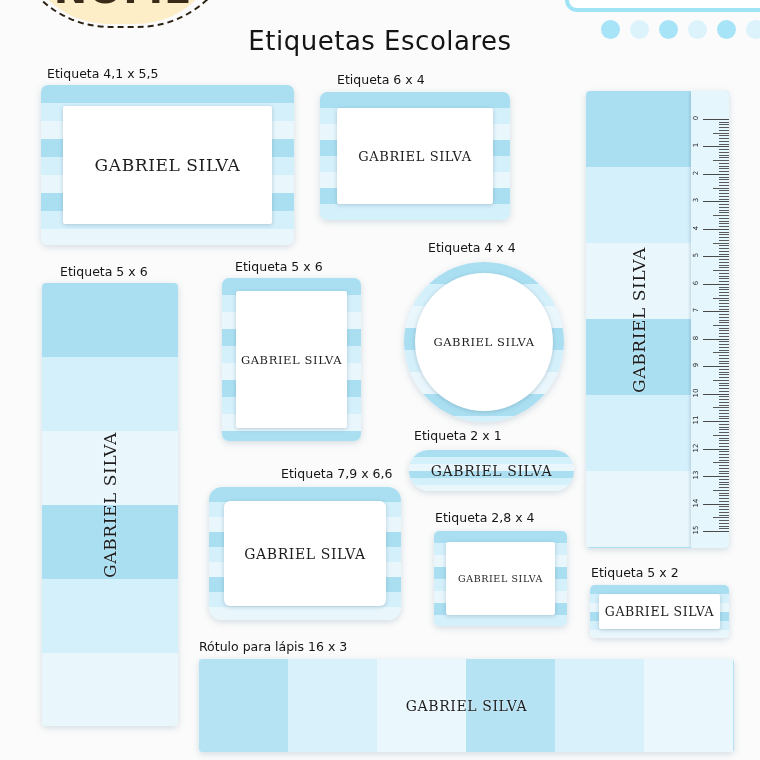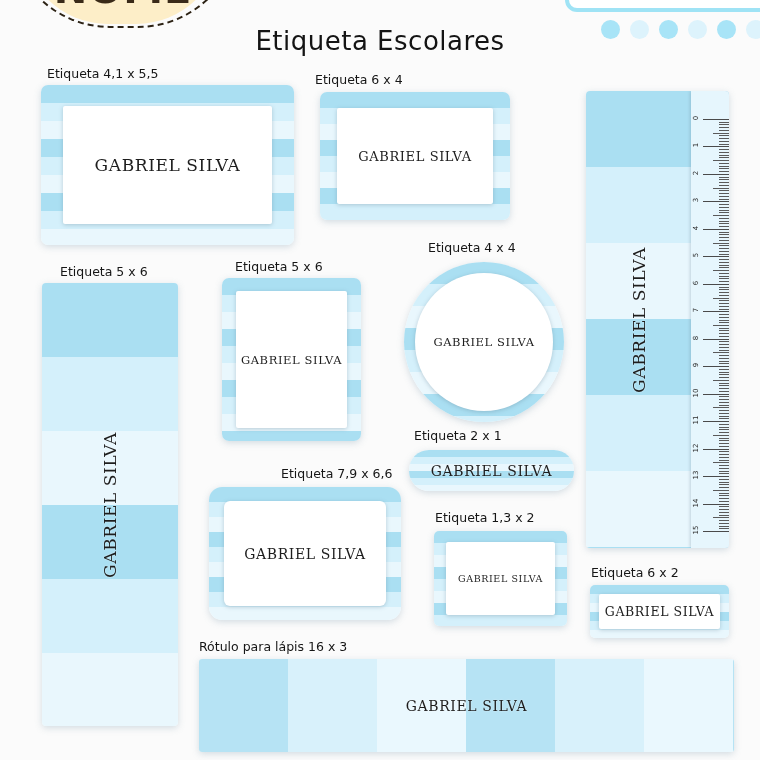--- a/index.html
+++ b/index.html
@@ -102,31 +102,31 @@
   <div class="tr-bar"></div>
   <div class="tr-dots">
     <i style="background: rgb(168, 228, 247);"></i>
     <i style="background: rgb(221, 243, 252);"></i>
     <i style="background: rgb(168, 228, 247);"></i>
     <i style="background: rgb(221, 243, 252);"></i>
     <i style="background: rgb(168, 228, 247);"></i>
     <i style="background: rgb(221, 243, 252);"></i>
   </div>
 
-  <div class="page-title">Etiqueta Escolares</div>
+  <div class="page-title">Etiquetas Escolares</div>
 
   <div class="cap" style="left:47px;top:66px;">Etiqueta 4,1 x 5,5</div>
   <div class="card" style="left:41px;top:85px;width:253px;height:160px;border-radius:7px;">
     <div class="stripesH" style="--s:18px;"></div>
     <div class="inner" style="left:22px;top:21px;right:22px;bottom:21px;border-radius:2px;">
       <span class="nm" style="font-size:17px;">GABRIEL SILVA</span>
     </div>
   </div>
 
-  <div class="cap" style="left:315px;top:72px;">Etiqueta 6 x 4</div>
+  <div class="cap" style="left:337px;top:72px;">Etiqueta 6 x 4</div>
   <div class="card" style="left:320px;top:92px;width:190px;height:128px;border-radius:7px;">
     <div class="stripesH" style="--s:16px;"></div>
     <div class="inner" style="left:17px;top:16px;right:17px;bottom:16px;border-radius:2px;">
       <span class="nm" style="font-size:13px;">GABRIEL SILVA</span>
     </div>
   </div>
 
   <div class="cap" style="left:60px;top:264px;">Etiqueta 5 x 6</div>
   <div class="card" style="left:42px;top:283px;width:136px;height:443px;border-radius:4px;">
     <div class="stripesH" style="--s:74px;"></div>
@@ -160,29 +160,29 @@
   </div>
 
   <div class="cap" style="left:281px;top:466px;">Etiqueta 7,9 x 6,6</div>
   <div class="card" style="left:209px;top:487px;width:192px;height:133px;border-radius:13px;">
     <div class="stripesH" style="--s:15px;"></div>
     <div class="inner" style="left:15px;top:14px;right:15px;bottom:14px;border-radius:6px;">
       <span class="nm" style="font-size:14px;">GABRIEL SILVA</span>
     </div>
   </div>
 
-  <div class="cap" style="left:435px;top:510px;">Etiqueta 1,3 x 2</div>
+  <div class="cap" style="left:435px;top:510px;">Etiqueta 2,8 x 4</div>
   <div class="card" style="left:434px;top:531px;width:133px;height:95px;border-radius:5px;">
     <div class="stripesH" style="--s:12px;"></div>
     <div class="inner" style="left:12px;top:11px;right:12px;bottom:11px;border-radius:2px;">
       <span class="nm" style="font-size:9.5px;">GABRIEL SILVA</span>
     </div>
   </div>
 
-  <div class="cap" style="left:591px;top:565px;">Etiqueta 6 x 2</div>
+  <div class="cap" style="left:591px;top:565px;">Etiqueta 5 x 2</div>
   <div class="card" style="left:590px;top:585px;width:139px;height:53px;border-radius:5px;">
     <div class="stripesH" style="--s:9px;"></div>
     <div class="inner" style="left:9px;top:9px;right:9px;bottom:9px;border-radius:2px;">
       <span class="nm" style="font-size:12.5px;">GABRIEL SILVA</span>
     </div>
   </div>
 
   <div class="cap" style="left:199px;top:639px;">Rótulo para lápis 16 x 3</div>
   <div class="card" style="left:199px;top:659px;width:535px;height:93px;border-radius:3px;">
     <div class="stripesV" style="--s:89px;"></div>

